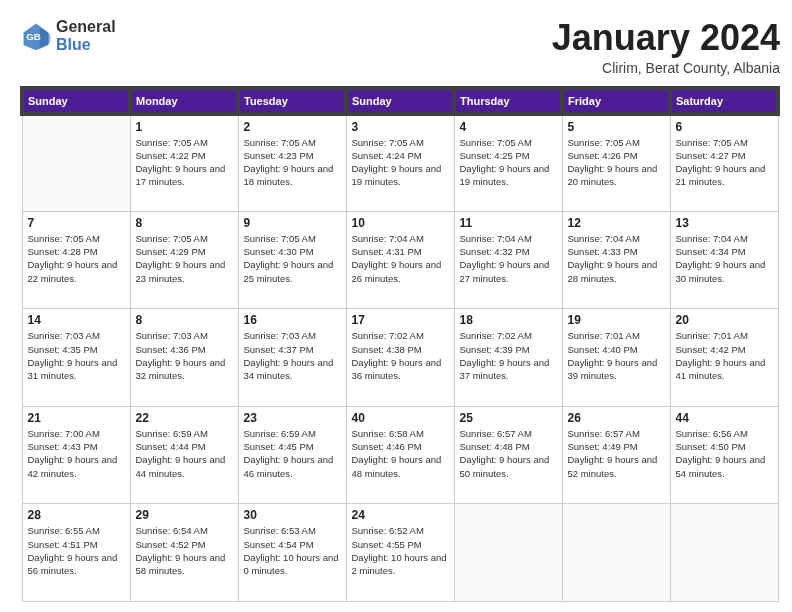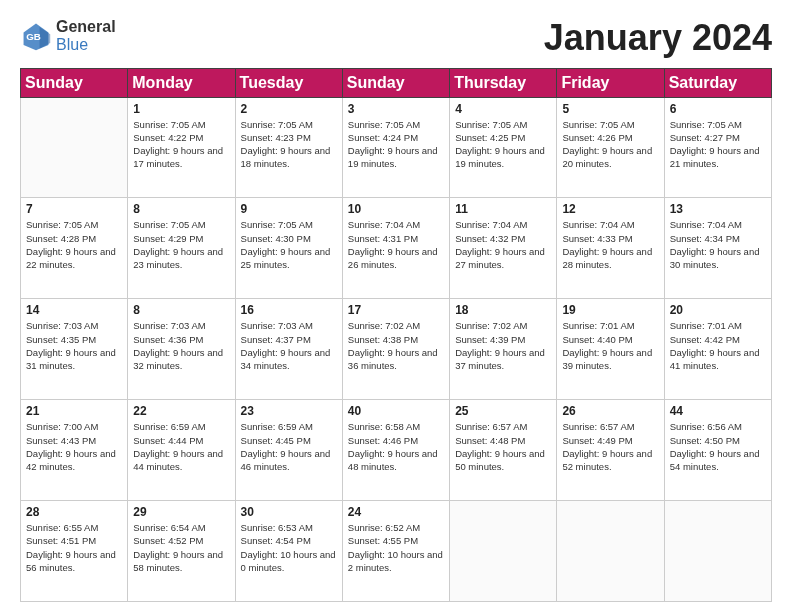--- a/index.html
+++ b/index.html
@@ -6,21 +6,21 @@
     body {
       font-family: Arial, sans-serif;
       background: #fff;
       width: 792px;
       height: 612px;
       overflow: hidden;
     }
     .page {
       width: 792px;
       height: 612px;
-      padding: 18px 20px 10px 20px;
+      padding: 18px 12px 10px 20px;
       display: flex;
       flex-direction: column;
     }
     .header {
       display: flex;
       justify-content: space-between;
       align-items: flex-start;
       margin-bottom: 10px;
     }
     .logo {
@@ -33,21 +33,21 @@
       flex-direction: column;
       line-height: 1.1;
     }
     .logo-general {
       font-size: 16px;
       font-weight: bold;
       color: #333;
     }
     .logo-blue {
       font-size: 16px;
-      font-weight: normal;
+      font-weight: bold;
       color: #3a7abf;
     }
     .logo-icon {
       width: 32px;
       height: 32px;
     }
     .title-block {
       text-align: right;
     }
     .title-month {
@@ -61,27 +61,27 @@
       color: #444;
       margin-top: 2px;
     }
     .calendar {
       flex: 1;
       border-collapse: collapse;
       width: 100%;
       table-layout: fixed;
     }
     .calendar thead tr th {
-      background: #be185d;
+      background: #4c1d95;
       color: #fff;
-      font-size: 16px;
+      font-size: 11px;
       font-weight: bold;
       padding: 5px 4px;
       text-align: left;
-      border: 1px solid #404040;
+      border: 4px solid #404040;
     }
     .calendar tbody tr td {
       border: 1px solid #ccc;
       vertical-align: top;
       padding: 4px 5px;
       font-size: 10px;
       color: #333;
       height: 85px;
     }
     .calendar tbody tr td.empty {
@@ -111,20 +111,21 @@
         <polygon points="22,8 34,16 34,26 22,32" fill="#2a5fa0" opacity="0.5"></polygon>
         <text x="7" y="23" font-size="11" fill="white" font-weight="bold" font-family="Arial">GB</text>
       </svg>
       <div class="logo-text">
         <span class="logo-general">General</span>
         <span class="logo-blue">Blue</span>
       </div>
     </div>
     <div class="title-block">
       <div class="title-month">January 2024</div>
+      <div class="title-location">Clirim, Berat County, Albania</div>
     </div>
   </div>
 
   <table class="calendar">
     <thead>
       <tr>
       <th>Sunday</th>
           <th>Monday</th>
           <th>Tuesday</th>
           <th>Sunday</th>

